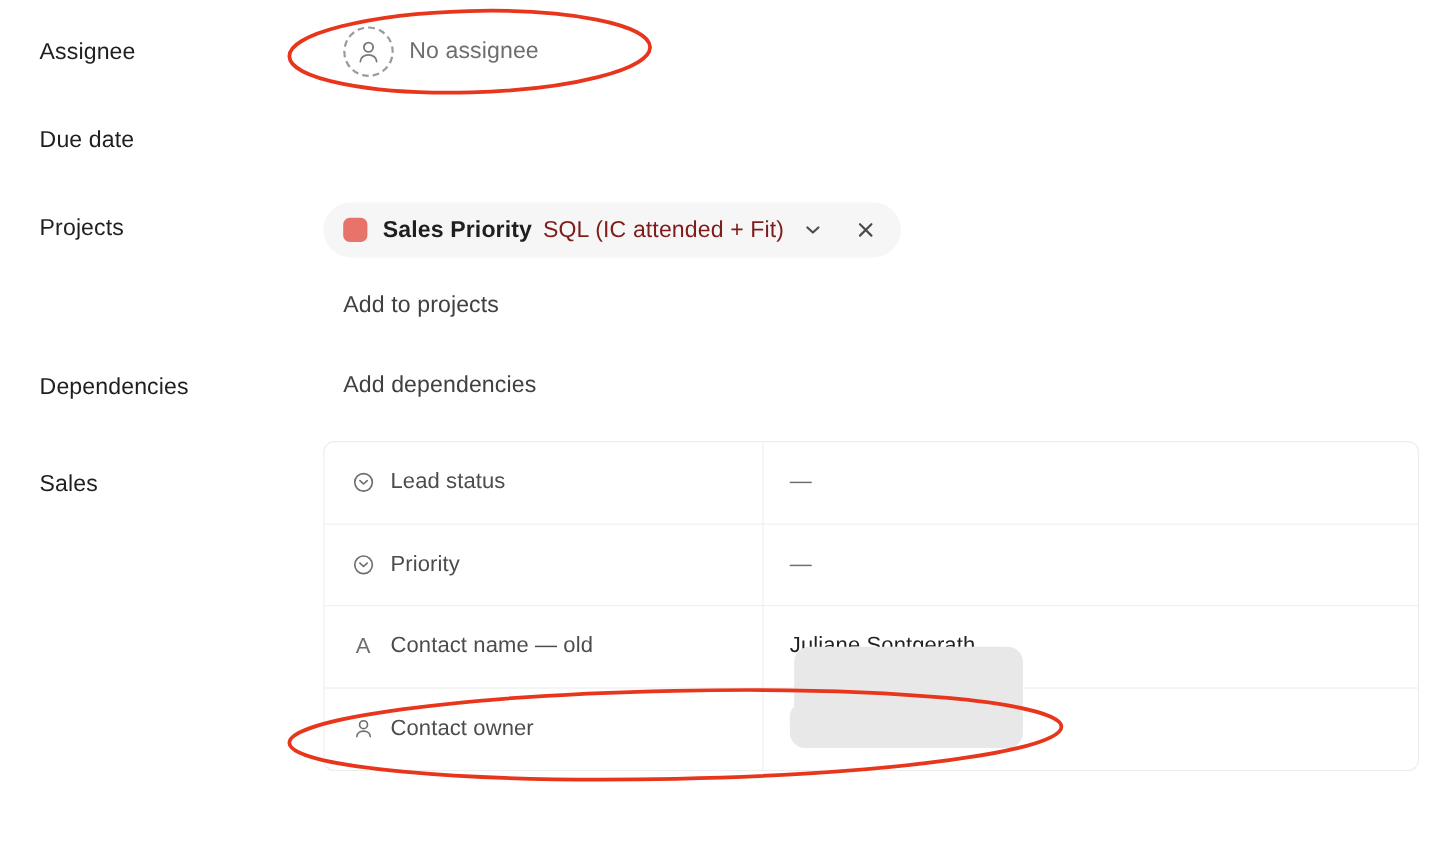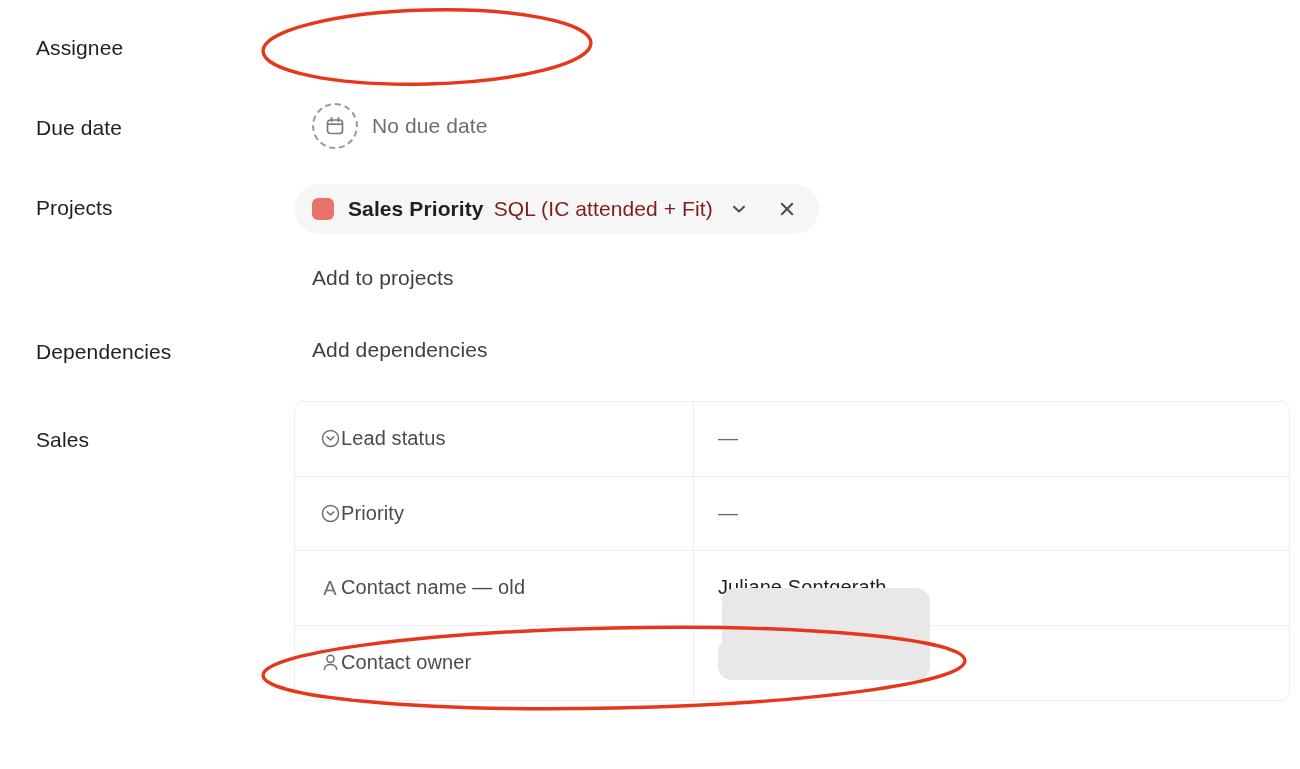--- a/index.html
+++ b/index.html
@@ -125,20 +125,21 @@
     height: 74.5px;
     border-bottom: 1px solid #efeded;
     box-sizing: border-box;
   }
   .fields-row:last-child { border-bottom: none; }
   .fields-cell-name {
     width: 399px;
     flex: 0 0 399px;
     display: flex;
     align-items: center;
+    gap: 14px;
     padding-left: 24px;
     box-sizing: border-box;
     border-right: 1px solid #efeded;
   }
   .field-type-icon {
     width: 22px;
     height: 22px;
     display: flex;
     align-items: center;
     justify-content: center;
@@ -207,33 +208,32 @@
     pointer-events: none;
   }
 </style>
 </head>
 <body>
 
 <div class="task-pane">
 
   <div class="row-label" style="top:36px;">Assignee</div>
 
-
-  <div class="row-label" style="top:116px;">Due date</div>
-
-  <div class="placeholder-chip" style="left:312px; top:103px;">
+  <div class="placeholder-chip" id="assignee-chip" style="left:312px; top:24px;">
     <span class="dashed-avatar">
       <svg width="26" height="26" viewBox="0 0 26 26" fill="none">
-        <rect x="5.5" y="7" width="15" height="13.5" rx="3" stroke="#7a7b7c" stroke-width="1.7"></rect>
-        <path d="M5.5 11.2h15" stroke="#7a7b7c" stroke-width="1.7"></path>
-        <path d="M9.6 4.8v3.4M16.4 4.8v3.4" stroke="#7a7b7c" stroke-width="1.7" stroke-linecap="round"></path>
+        <circle cx="13" cy="9" r="4.2" stroke="#7a7b7c" stroke-width="1.7"></circle>
+        <path d="M5.6 22c0-3.8 3.3-6.1 7.4-6.1s7.4 2.3 7.4 6.1" stroke="#7a7b7c" stroke-width="1.7" stroke-linecap="round"></path>
       </svg>
     </span>
-    <span class="placeholder-text">No due date</span>
+    <span class="placeholder-text">No assignee</span>
   </div>
+
+  <div class="row-label" style="top:116px;">Due date</div>
+
 
   <div class="row-label" style="top:196px;">Projects</div>
 
   <div class="project-pill" style="left:294px; top:184px;">
     <span class="project-swatch" id="project-swatch" style="background: rgb(232, 115, 107);"></span>
     <span class="project-name">Sales Priority</span>
     <span class="project-stage">SQL (IC attended + Fit)</span>
     <span class="pill-icon chev">
       <svg width="20" height="20" viewBox="0 0 20 20" fill="none">
         <path d="M5 7.8l5 4.6 5-4.6" stroke="#4b4c4d" stroke-width="2" stroke-linecap="round" stroke-linejoin="round"></path>

